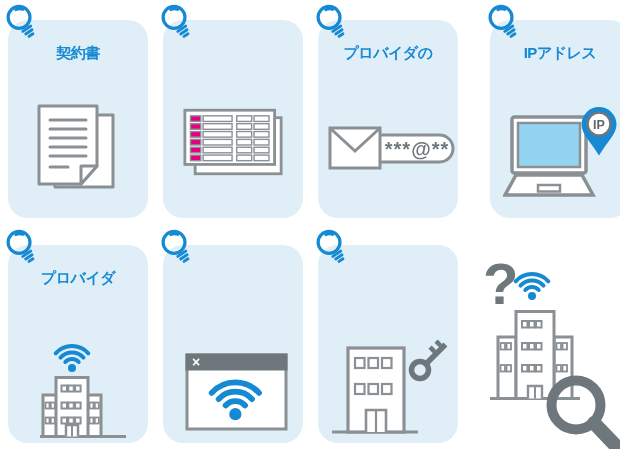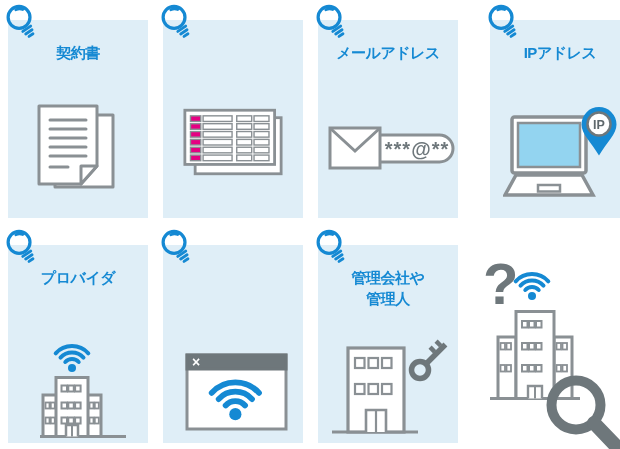--- a/index.html
+++ b/index.html
@@ -1,21 +1,21 @@
 <!DOCTYPE html>
 <html><head>
 <meta charset="utf-8">
 <style>
   html,body{margin:0;padding:0;background:#fff;}
   .stage{
     position:relative;width:620px;height:449px;background:#fff;overflow:hidden;
     font-family:"Liberation Sans",sans-serif;
   }
   .card{
-    position:absolute;width:140px;height:198px;background:#dfeef7;border-radius:0;
+    position:absolute;width:140px;height:198px;background:#dfeef7;border-radius:20px;
   }
   .tile{position:absolute;width:155px;height:204px;}
   .bulb{position:absolute;top:-18px;left:-7px;width:38px;height:44px;}
   .card-title{
     padding-top:22px;text-align:center;color:#1589d3;font-weight:700;
     font-size:15px;line-height:1.4;letter-spacing:-0.5px;white-space:nowrap;
   }
   .icon{position:absolute;}
   .qmark{
     position:absolute;left:18px;top:10px;font-size:58px;font-weight:800;
@@ -94,21 +94,21 @@
     <svg class="bulb" viewBox="0 0 40 46">
       <circle cx="19" cy="16" r="11.5" fill="none" stroke="#1589d3" stroke-width="3.4"></circle>
       <path d="M15.5 8 Q19.5 6.2 23 7.8" fill="none" stroke="#1589d3" stroke-width="2.8" stroke-linecap="round"></path>
       <g transform="rotate(-34 19 16)" stroke="#1589d3" stroke-width="3" stroke-linecap="round">
         <line x1="14" y1="30.5" x2="24" y2="30.5"></line>
         <line x1="15" y1="34.5" x2="23" y2="34.5"></line>
         <line x1="16.5" y1="38.5" x2="21.5" y2="38.5"></line>
       </g>
     </svg>
     <div class="card-title">
-      <div>メールアドレス</div>
+      <div>プロバイダの</div>
     </div>
     <svg class="icon" style="left:10px;top:106px" width="127" height="44" viewBox="0 0 127 44">
       <rect x="40" y="9" width="85" height="27" rx="13.5" fill="#fff" stroke="#8a9094" stroke-width="3"></rect>
       <rect x="2" y="2" width="50" height="40" fill="#fff" stroke="#8a9094" stroke-width="3"></rect>
       <path d="M3 3 L27 25 L51 3" fill="none" stroke="#8a9094" stroke-width="3"></path>
       <text x="89" y="29.5" text-anchor="middle" font-size="20" font-weight="bold" letter-spacing="1" fill="#6e777b">***@**</text>
     </svg>
   </div>
 
   <div class="card" style="left:490px;top:20px">
@@ -223,24 +223,20 @@
   <div class="card" style="left:318px;top:245px">
     <svg class="bulb" viewBox="0 0 40 46">
       <circle cx="19" cy="16" r="11.5" fill="none" stroke="#1589d3" stroke-width="3.4"></circle>
       <path d="M15.5 8 Q19.5 6.2 23 7.8" fill="none" stroke="#1589d3" stroke-width="2.8" stroke-linecap="round"></path>
       <g transform="rotate(-34 19 16)" stroke="#1589d3" stroke-width="3" stroke-linecap="round">
         <line x1="14" y1="30.5" x2="24" y2="30.5"></line>
         <line x1="15" y1="34.5" x2="23" y2="34.5"></line>
         <line x1="16.5" y1="38.5" x2="21.5" y2="38.5"></line>
       </g>
     </svg>
-    <div class="card-title">
-      <div>管理会社や</div>
-      <div>管理人</div>
-    </div>
     <svg class="icon" style="left:10px;top:90px" width="120" height="100" viewBox="0 0 120 100">
       <line x1="4" y1="97" x2="90" y2="97" stroke="#8a9094" stroke-width="3"></line>
       <rect x="20" y="13" width="56" height="84" fill="#fff" stroke="#8a9094" stroke-width="3.2"></rect>
       <g fill="#fff" stroke="#8a9094" stroke-width="2.2">
         <rect x="27" y="23" width="9.5" height="10"></rect>
           <rect x="40.5" y="23" width="9.5" height="10"></rect>
           <rect x="54" y="23" width="9.5" height="10"></rect>
         <rect x="27" y="49" width="9.5" height="10"></rect>
           <rect x="40.5" y="49" width="9.5" height="10"></rect>
           <rect x="54" y="49" width="9.5" height="10"></rect>

